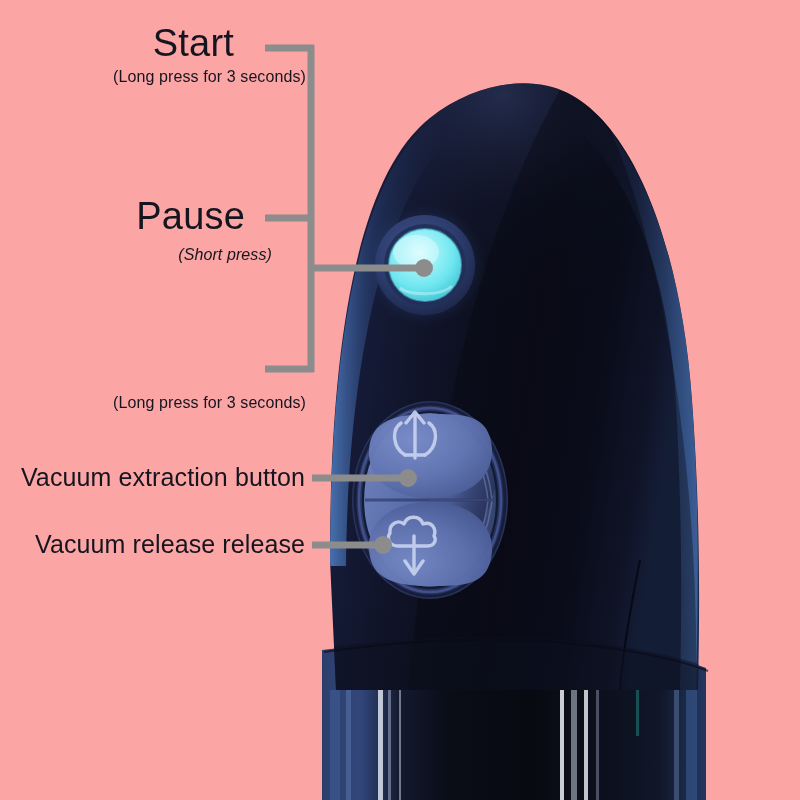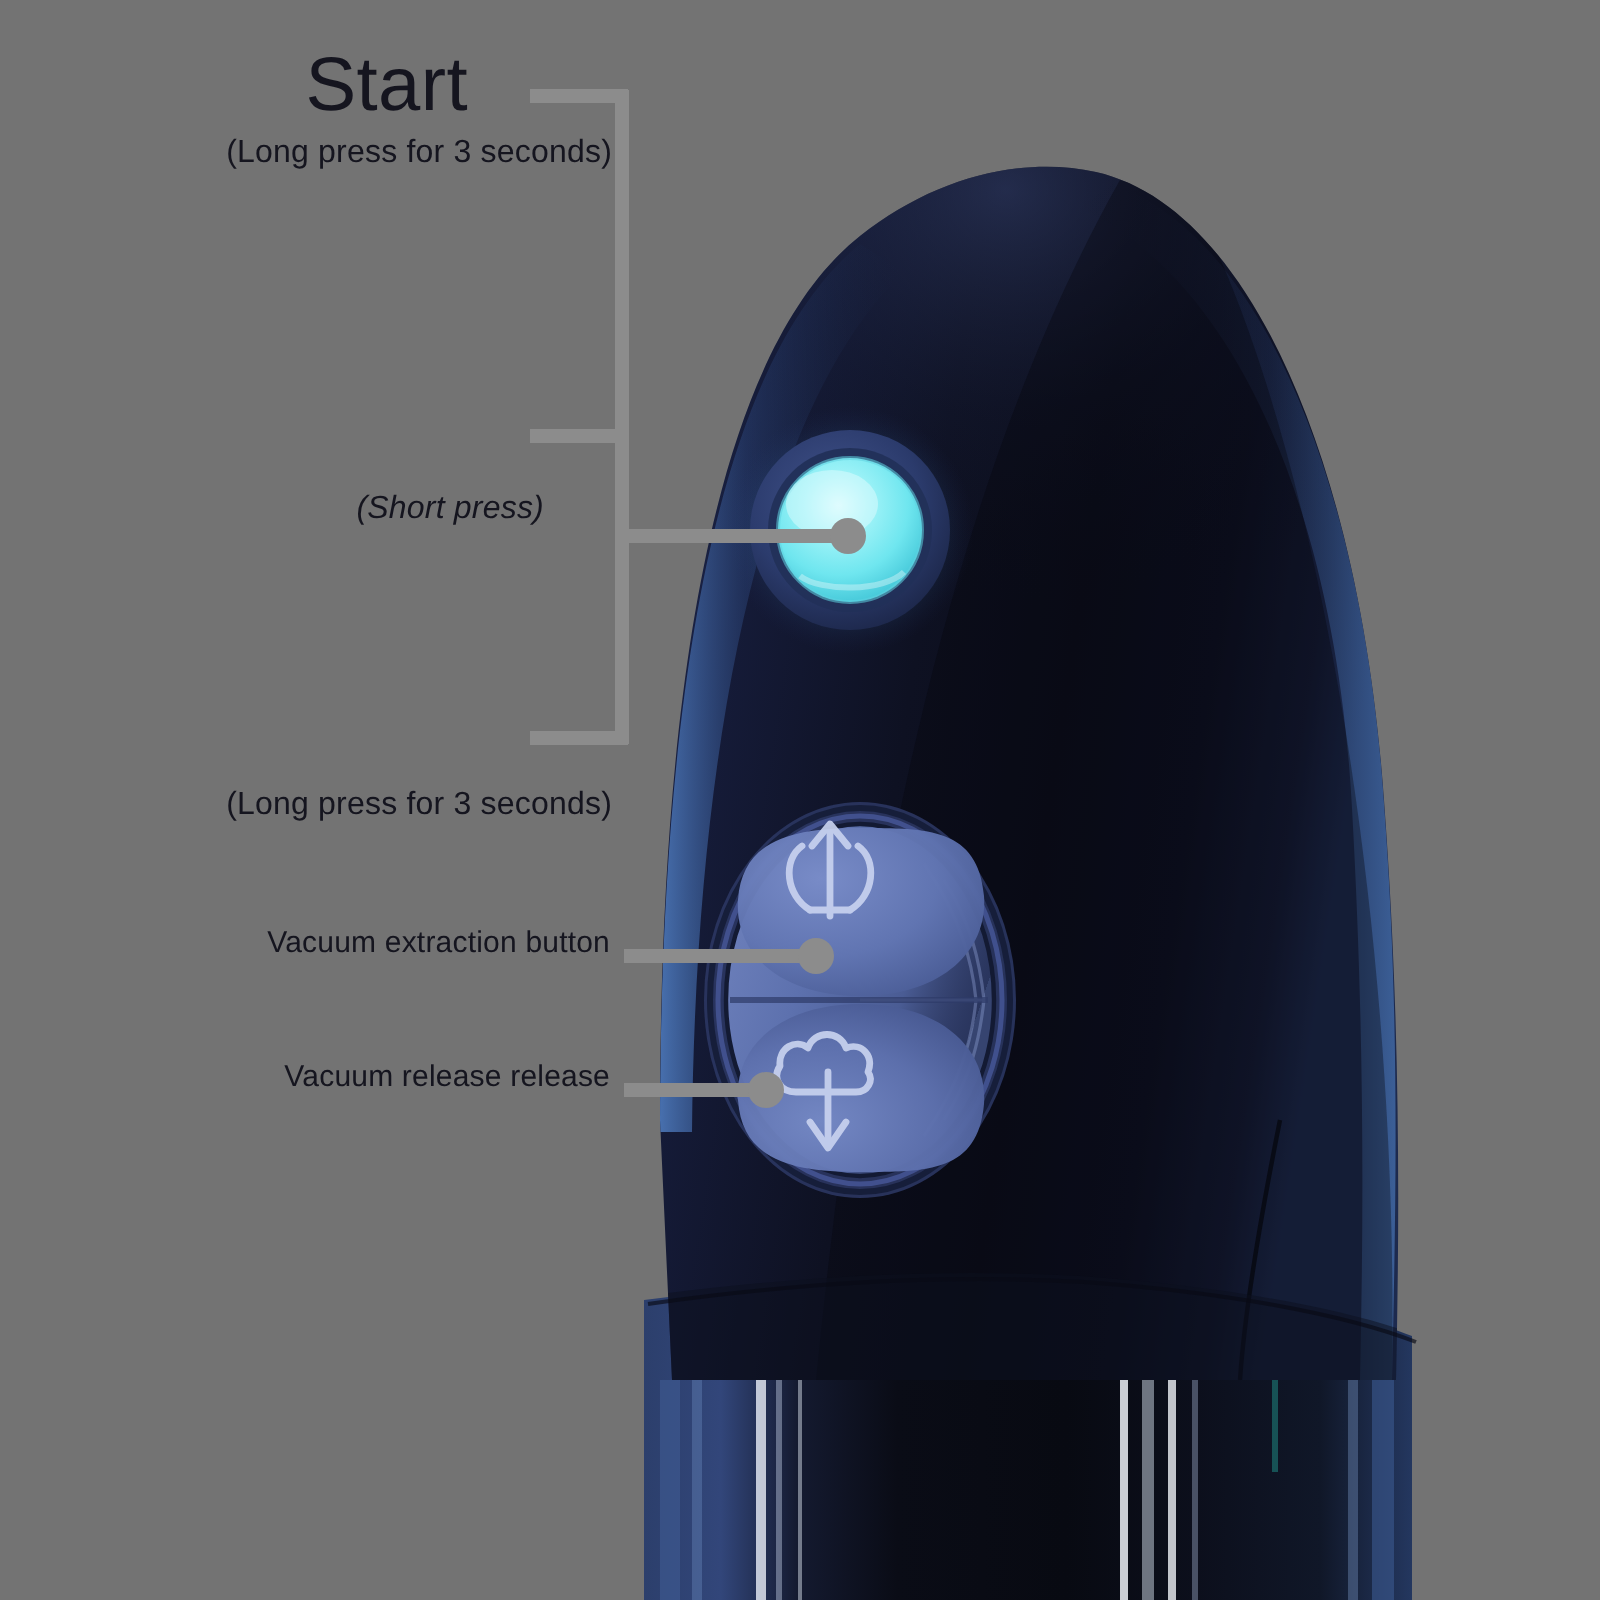--- a/index.html
+++ b/index.html
@@ -1,25 +1,25 @@
 <!DOCTYPE html>
 <html><head>
 <meta charset="utf-8">
 <style>
   * { margin:0; padding:0; box-sizing:border-box; }
   html,body { width:800px; height:800px; background:#ffffff; overflow:hidden; }
   body { font-family:"Liberation Sans", sans-serif; color:#1b1b25; }
 
-  #stage { position:relative; width:800px; height:800px; background:#737373; }
+  #stage { position:relative; width:800px; height:800px; background:#fca5a5; }
 
   
   .lbl { position:absolute; white-space:nowrap; color:#15151f; }
   .lbl.big   { font-size:38px; letter-spacing:0.2px; }
   .lbl.small { font-size:16px; letter-spacing:0.1px; }
-  .lbl.mid   { font-size:15px; letter-spacing:0.1px;margin-left:44px; }
+  .lbl.mid   { font-size:25px; letter-spacing:0.1px;margin-left:44px; }
   .ralign { text-align:right; }
 
   #lbl-start      { right:566px; top:22px; }
   #lbl-start-sub  { right:494px; top:68px; }
   #lbl-pause      { right:555px; top:195px; }
   #lbl-pause-sub  { right:528px; top:246px;font-style:italic; }
   #lbl-close      { right:553px; top:348px; }
   #lbl-close-sub  { right:494px; top:394px; }
   #lbl-extract    { right:495px; top:463px; }
   #lbl-release    { right:495px; top:530px; }
@@ -254,20 +254,21 @@
     <g fill="#8c8c8c">
       <circle cx="424" cy="268" r="9"></circle>
       <circle cx="408" cy="478" r="9"></circle>
       <circle cx="383" cy="545" r="9"></circle>
     </g>
   </svg>
 
   <div class="lbl big ralign" id="lbl-start">Start</div>
   <div class="lbl small ralign" id="lbl-start-sub">(Long press for 3 seconds)</div>
 
+  <div class="lbl big ralign" id="lbl-pause">Pause</div>
   <div class="lbl small ralign" id="lbl-pause-sub">(Short press)</div>
 
   <div class="lbl small ralign" id="lbl-close-sub">(Long press for 3 seconds)</div>
 
   <div class="lbl mid ralign" id="lbl-extract">Vacuum extraction button</div>
   <div class="lbl mid ralign" id="lbl-release">Vacuum release release</div>
 
 </div>
 
 </body></html>

